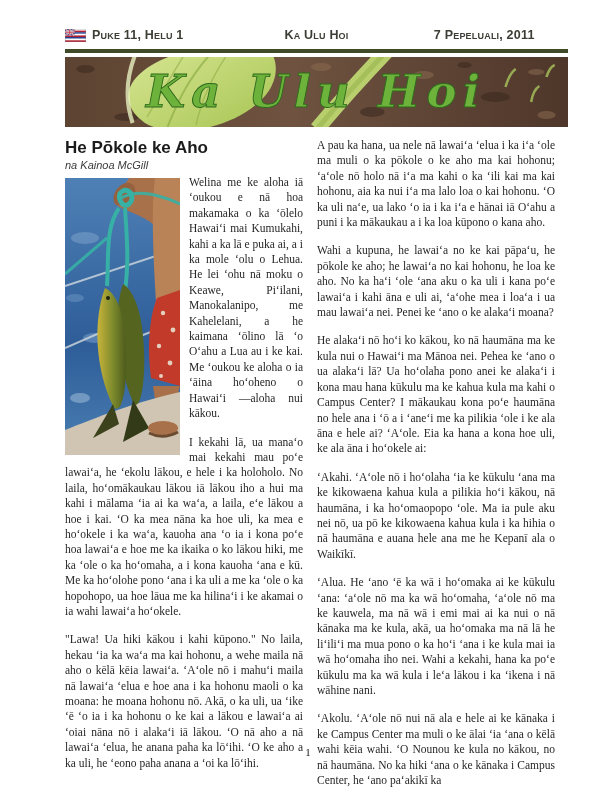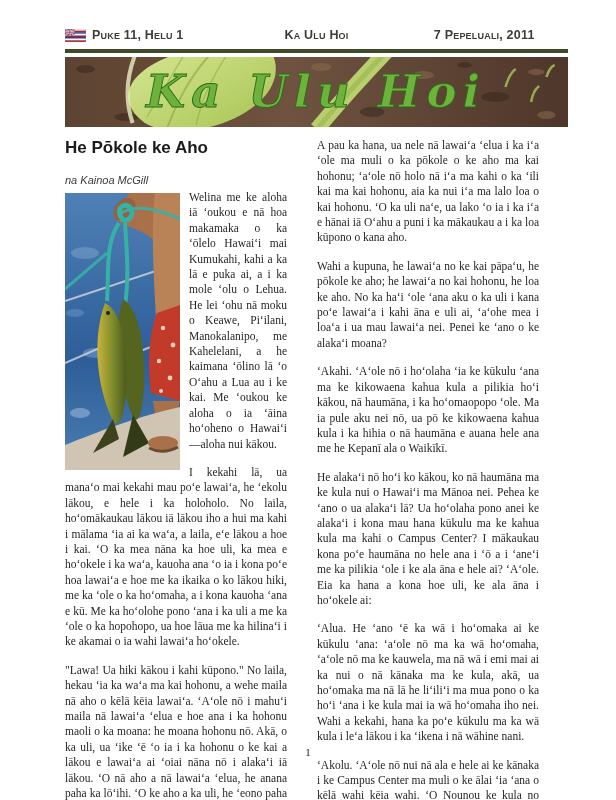--- a/index.html
+++ b/index.html
@@ -41,36 +41,36 @@
     overflow:hidden;
   }
   .banner svg { display:block; width:100%; height:100%; }
   
   .columns { display:flex; gap:14px; margin-top:11px; }
   .col { width:238px; }
   .article-title {
     font-family:"Liberation Sans", sans-serif;
     font-size:17px; font-weight:bold;
     color:var(--title-color, #1b1b1b);
-    margin:0 0 16px 0;
+    margin:0 0 1px 0;
   }
   .article-byline {
     font-family:"Liberation Sans", sans-serif;
     font-style:italic;
     font-size:11px;
     color:#3c3c3c;
     margin:0 0 4px 0;
   }
   p.body {
     font-family:"Liberation Serif", serif;
     font-size:11.5px;
     line-height:1.34;
     text-align:justify;
     color:#262626;
-    margin:0 16px 13px 0;
+    margin:0 0 13px 0;
   }
   .photo {
     float:left;
     width:115px; height:277px;
     margin:3px 9px 2px 0;
   }
   .photo svg { display:block; width:100%; height:100%; }
   
   .pageno {
     position:absolute;
@@ -223,22 +223,22 @@
       </span>
 
       <p class="body">Welina me ke aloha iā ʻoukou e nā hoa makamaka o ka ʻōlelo Hawaiʻi mai Kumukahi, kahi a ka lā e puka ai, a i ka mole ʻolu o Lehua. He lei ʻohu nā moku o Keawe, Piʻilani, Manokalanipo, me Kahelelani, a he kaimana ʻōlino lā ʻo Oʻahu a Lua au i ke kai. Me ʻoukou ke aloha o ia ʻāina hoʻoheno o Hawaiʻi —aloha nui kākou.</p>
       <p class="body">I kekahi lā, ua manaʻo mai kekahi mau poʻe lawaiʻa, he ʻekolu lākou, e hele i ka holoholo. No laila, hoʻomākaukau lākou iā lākou iho a hui ma kahi i mālama ʻia ai ka waʻa, a laila, eʻe lākou a hoe i kai. ʻO ka mea nāna ka hoe uli, ka mea e hoʻokele i ka waʻa, kauoha ana ʻo ia i kona poʻe hoa lawaiʻa e hoe me ka ikaika o ko lākou hiki, me ka ʻole o ka hoʻomaha, a i kona kauoha ʻana e kū. Me ka hoʻolohe pono ʻana i ka uli a me ka ʻole o ka hopohopo, ua hoe lāua me ka hilinaʻi i ke akamai o ia wahi lawaiʻa hoʻokele.</p>
       <p class="body">"Lawa! Ua hiki kākou i kahi kūpono." No laila, hekau ʻia ka waʻa ma kai hohonu, a wehe maila nā aho o kēlā kēia lawaiʻa. ʻAʻole nō i mahuʻi maila nā lawaiʻa ʻelua e hoe ana i ka hohonu maoli o ka moana: he moana hohonu nō. Akā, o ka uli, ua ʻike ʻē ʻo ia i ka hohonu o ke kai a lākou e lawaiʻa ai ʻoiai nāna nō i alakaʻi iā lākou. ʻO nā aho a nā lawaiʻa ʻelua, he anana paha ka lōʻihi. ʻO ke aho a ka uli, he ʻeono paha anana a ʻoi ka lōʻihi.</p>
     </div>
 
     <div class="col">
       <p class="body">A pau ka hana, ua nele nā lawaiʻa ʻelua i ka iʻa ʻole ma muli o ka pōkole o ke aho ma kai hohonu; ʻaʻole nō holo nā iʻa ma kahi o ka ʻili kai ma kai hohonu, aia ka nui iʻa ma lalo loa o kai hohonu. ʻO ka uli naʻe, ua lako ʻo ia i ka iʻa e hānai iā Oʻahu a puni i ka mākaukau a i ka loa kūpono o kana aho.</p>
       <p class="body">Wahi a kupuna, he lawaiʻa no ke kai pāpaʻu, he pōkole ke aho; he lawaiʻa no kai hohonu, he loa ke aho. No ka haʻi ʻole ʻana aku o ka uli i kana poʻe lawaiʻa i kahi āna e uli ai, ʻaʻohe mea i loaʻa i ua mau lawaiʻa nei. Penei ke ʻano o ke alakaʻi moana?</p>
+      <p class="body">He alakaʻi nō hoʻi ko kākou, ko nā haumāna ma ke kula nui o Hawaiʻi ma Mānoa nei. Pehea ke ʻano o ua alakaʻi lā? Ua hoʻolaha pono anei ke alakaʻi i kona mau hana kūkulu ma ke kahua kula ma kahi o Campus Center? I mākaukau kona poʻe haumāna no hele ana i ʻō a i ʻaneʻi me ka pilikia ʻole i ke ala āna e hele ai? ʻAʻole. Eia ka hana a kona hoe uli, ke ala āna i hoʻokele ai:</p>
       <p class="body">ʻAkahi. ʻAʻole nō i hoʻolaha ʻia ke kūkulu ʻana ma ke kikowaena kahua kula a pilikia hoʻi kākou, nā haumāna, i ka hoʻomaopopo ʻole. Ma ia pule aku nei nō, ua pō ke kikowaena kahua kula i ka hihia o nā haumāna e auana hele ana me he Kepanī ala o Waikīkī.</p>
-      <p class="body">He alakaʻi nō hoʻi ko kākou, ko nā haumāna ma ke kula nui o Hawaiʻi ma Mānoa nei. Pehea ke ʻano o ua alakaʻi lā? Ua hoʻolaha pono anei ke alakaʻi i kona mau hana kūkulu ma ke kahua kula ma kahi o Campus Center? I mākaukau kona poʻe haumāna no hele ana i ʻō a i ʻaneʻi me ka pilikia ʻole i ke ala āna e hele ai? ʻAʻole. Eia ka hana a kona hoe uli, ke ala āna i hoʻokele ai:</p>
       <p class="body">ʻAlua. He ʻano ʻē ka wā i hoʻomaka ai ke kūkulu ʻana: ʻaʻole nō ma ka wā hoʻomaha, ʻaʻole nō ma ke kauwela, ma nā wā i emi mai ai ka nui o nā kānaka ma ke kula, akā, ua hoʻomaka ma nā lā he liʻiliʻi ma mua pono o ka hoʻi ʻana i ke kula mai ia wā hoʻomaha iho nei. Wahi a kekahi, hana ka poʻe kūkulu ma ka wā kula i leʻa lākou i ka ʻikena i nā wāhine nani.</p>
       <p class="body">ʻAkolu. ʻAʻole nō nui nā ala e hele ai ke kānaka i ke Campus Center ma muli o ke ālai ʻia ʻana o kēlā wahi kēia wahi. ʻO Nounou ke kula no kākou, no nā haumāna. No ka hiki ʻana o ke kānaka i Campus Center, he ʻano paʻakikī ka</p>
     </div>
 
   </div>
 </div>
 
 <div class="pageno">1</div>
 
 </body></html>

